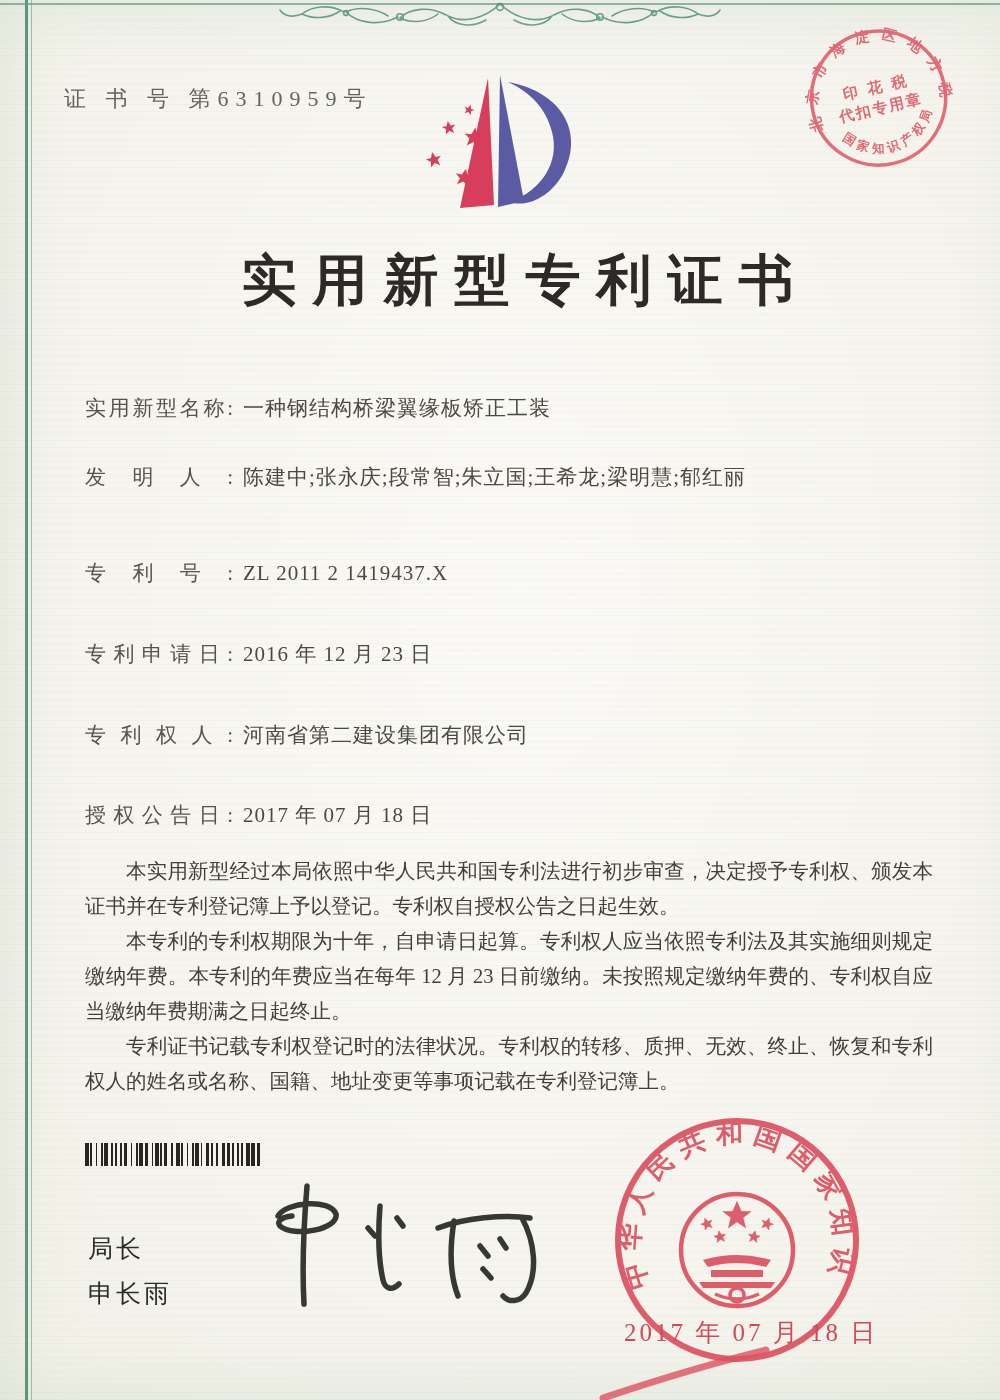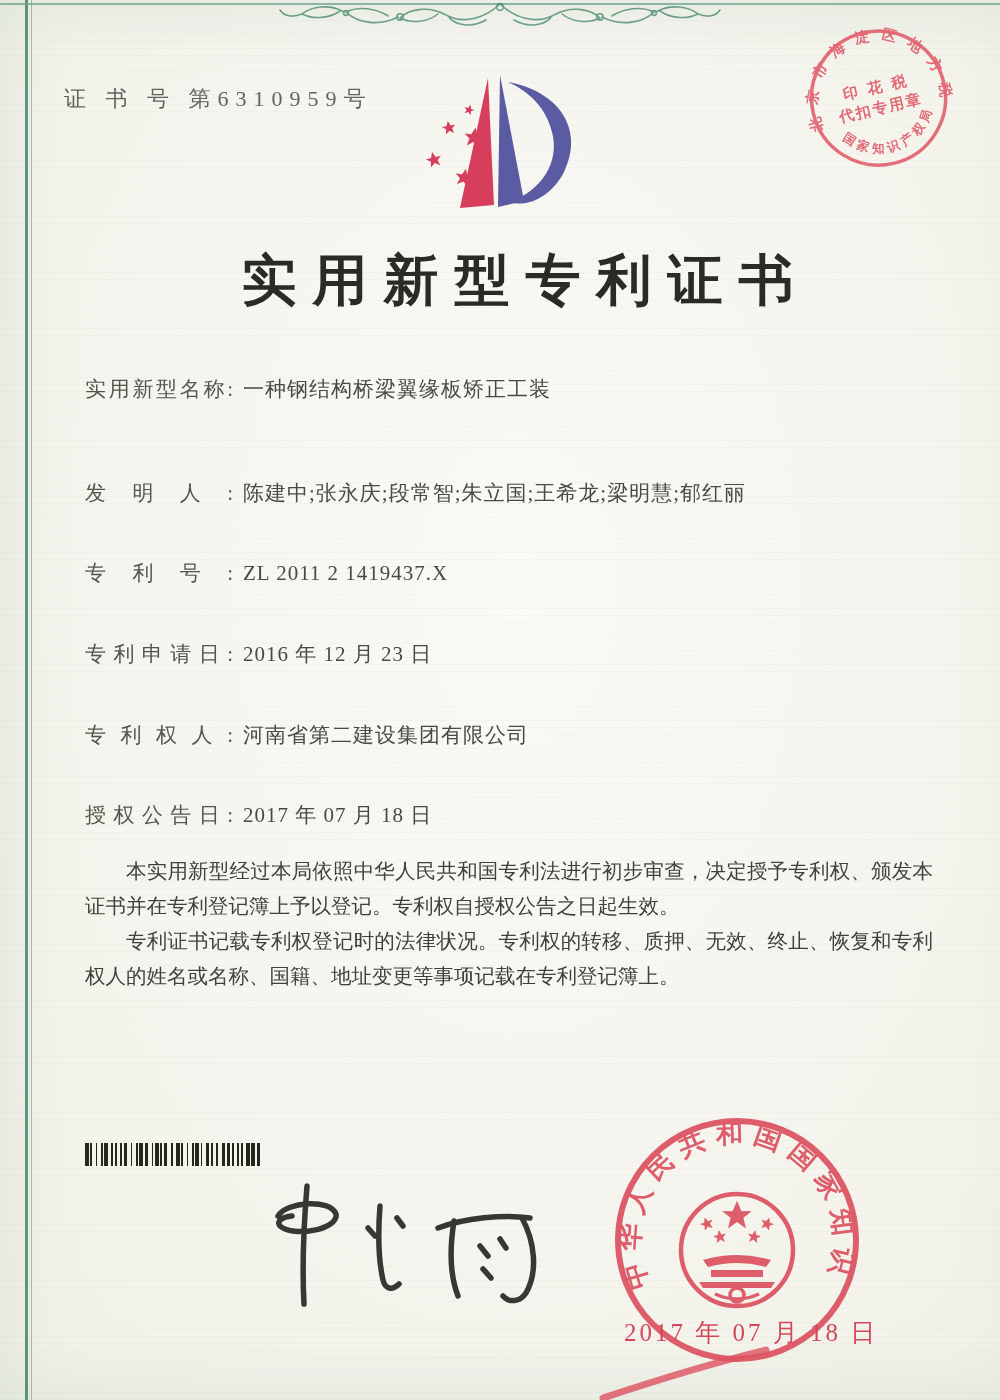--- a/index.html
+++ b/index.html
@@ -34,22 +34,22 @@
 
   .doc-title{
     position:absolute;left:0;right:0;top:244px;
     text-align:center;font-size:55px;font-weight:700;color:#2b2a27;
     letter-spacing:16px;text-indent:16px;
   }
 
   .field-row{position:absolute;left:85px;right:55px;font-size:21px;line-height:34px;color:#4a4942;display:flex;}
   .field-label{display:inline-block;width:148px;flex:0 0 148px;text-align:justify;text-align-last:justify;color:#55544c;}
   .field-value{margin-left:10px;letter-spacing:1px;}
-  .row-0{top:372px;}
-  .row-1{top:476px;}
+  .row-0{top:391px;}
+  .row-1{top:460px;}
   .row-2{top:556px;}
   .row-3{top:637px;}
   .row-4{top:718px;}
   .row-5{top:798px;}
 
   .body-text{position:absolute;left:85px;width:848px;top:854px;font-size:20.5px;line-height:35px;color:#403f39;text-align:justify;}
   .body-text p{margin:0;text-indent:2em;}
 
   .barcode{position:absolute;left:85px;top:1143px;width:281px;height:23px;display:flex;overflow:hidden;}
   .barcode i{display:block;height:100%;background:#26261f;flex:0 0 auto;}
@@ -149,20 +149,21 @@
     <span class="field-label">专利权人:</span>
     <span class="field-value">河南省第二建设集团有限公司</span>
   </div>
   <div class="field-row row-5">
     <span class="field-label">授权公告日:</span>
     <span class="field-value">2017 年 07 月 18 日</span>
   </div>
 
   <div class="body-text">
     <p>本实用新型经过本局依照中华人民共和国专利法进行初步审查，决定授予专利权、颁发本证书并在专利登记簿上予以登记。专利权自授权公告之日起生效。</p>
+    <p>本专利的专利权期限为十年，自申请日起算。专利权人应当依照专利法及其实施细则规定缴纳年费。本专利的年费应当在每年 12 月 23 日前缴纳。未按照规定缴纳年费的、专利权自应当缴纳年费期满之日起终止。</p>
     <p>专利证书记载专利权登记时的法律状况。专利权的转移、质押、无效、终止、恢复和专利权人的姓名或名称、国籍、地址变更等事项记载在专利登记簿上。</p>
   </div>
 
   <div class="barcode">
       <i class="" style="width:3.5px"></i>
       <i class="g" style="width:1.75px"></i>
       <i class="" style="width:1.75px"></i>
       <i class="g" style="width:3.5px"></i>
       <i class="" style="width:1.75px"></i>
       <i class="g" style="width:3.5px"></i>
@@ -225,20 +226,24 @@
       <i class="" style="width:1.75px"></i>
       <i class="g" style="width:3.5px"></i>
       <i class="" style="width:3.5px"></i>
       <i class="g" style="width:1.75px"></i>
       <i class="" style="width:3.5px"></i>
       <i class="g" style="width:1.75px"></i>
       <i class="" style="width:3.5px"></i>
       <i class="g" style="width:5.25px"></i>
     </div>
 
+  <div class="director">
+    <div>局长</div>
+    <div>申长雨</div>
+  </div>
 
   <svg class="signature" viewBox="0 0 320 145">
     <g fill="none" stroke="#23231f" stroke-width="5.5" stroke-linecap="round" stroke-linejoin="round" opacity="0.9">
       <path d="M55 14 C 52 50 50 95 52 132"></path>
       <path d="M26 44 C 34 30 78 26 84 42 C 87 57 42 66 28 54 C 24 49 30 45 40 44"></path>
       <path d="M128 34 C 126 60 126 86 131 108 C 133 117 140 119 147 112"></path>
       <path d="M116 56 L 123 64"></path>
       <path d="M145 46 L 151 54"></path>
       <path d="M186 56 C 212 46 252 42 278 46"></path>
       <path d="M202 49 C 197 80 199 106 206 124"></path>

